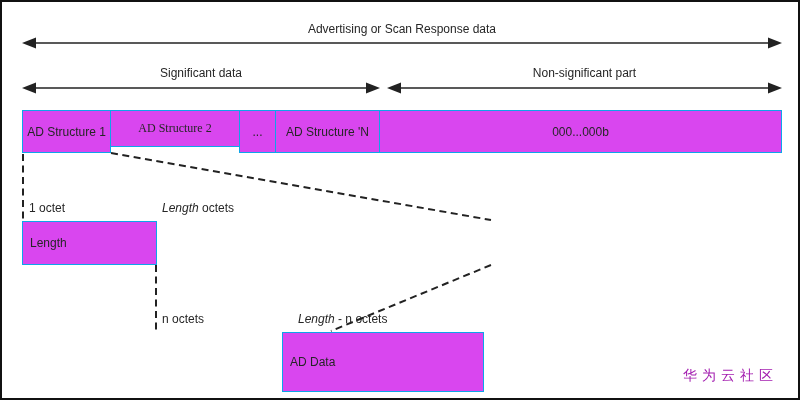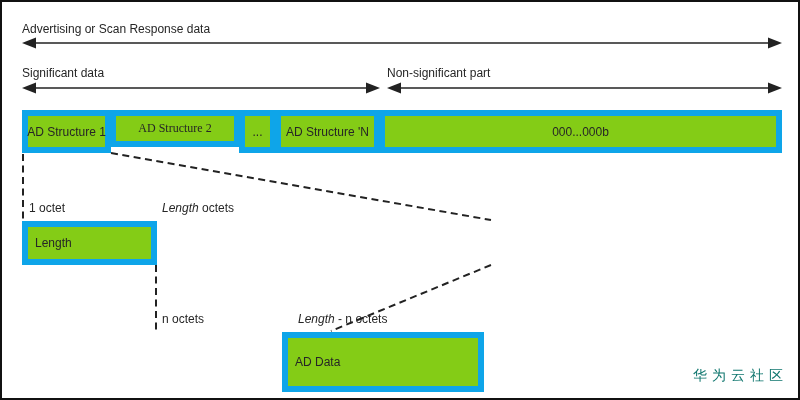--- a/index.html
+++ b/index.html
@@ -13,47 +13,47 @@
     font-family: "Liberation Sans", "DejaVu Sans", sans-serif;
     color: #262626;
     overflow: hidden;
   }
   .lbl {
     position: absolute;
     font-size: 12px;
     line-height: 14px;
     white-space: nowrap;
   }
-  .centered { text-align: left; }
+  .centered { text-align: center; }
   .em { font-style: italic; }
   .box {
     position: absolute;
     box-sizing: border-box;
-    border: 6px solid #0ea5e9;
-    background: #84cc16;
+    border: 1px solid #0ea5e9;
+    background: #d946ef;
     display: flex;
     align-items: center;
     justify-content: center;
     font-size: 12px;
     white-space: nowrap;
   }
   .box.align-left { justify-content: flex-start; padding-left: 7px; }
   svg.connectors {
     position: absolute;
     left: 0; top: 0;
     width: 800px; height: 400px;
     pointer-events: none;
   }
   .watermark {
     position: absolute;
-    right: 10px;
+    right: 20px;
     bottom: 13px;
     font-size: 14px;
     letter-spacing: 5px;
-    color: #0f766e;
+    color: #a21caf;
   }
 </style>
 </head>
 <body>
 
 <div class="canvas">
 
   <svg class="connectors" viewBox="0 0 800 400" xmlns="http://www.w3.org/2000/svg">
 
     <g stroke="#222222" fill="#222222">

